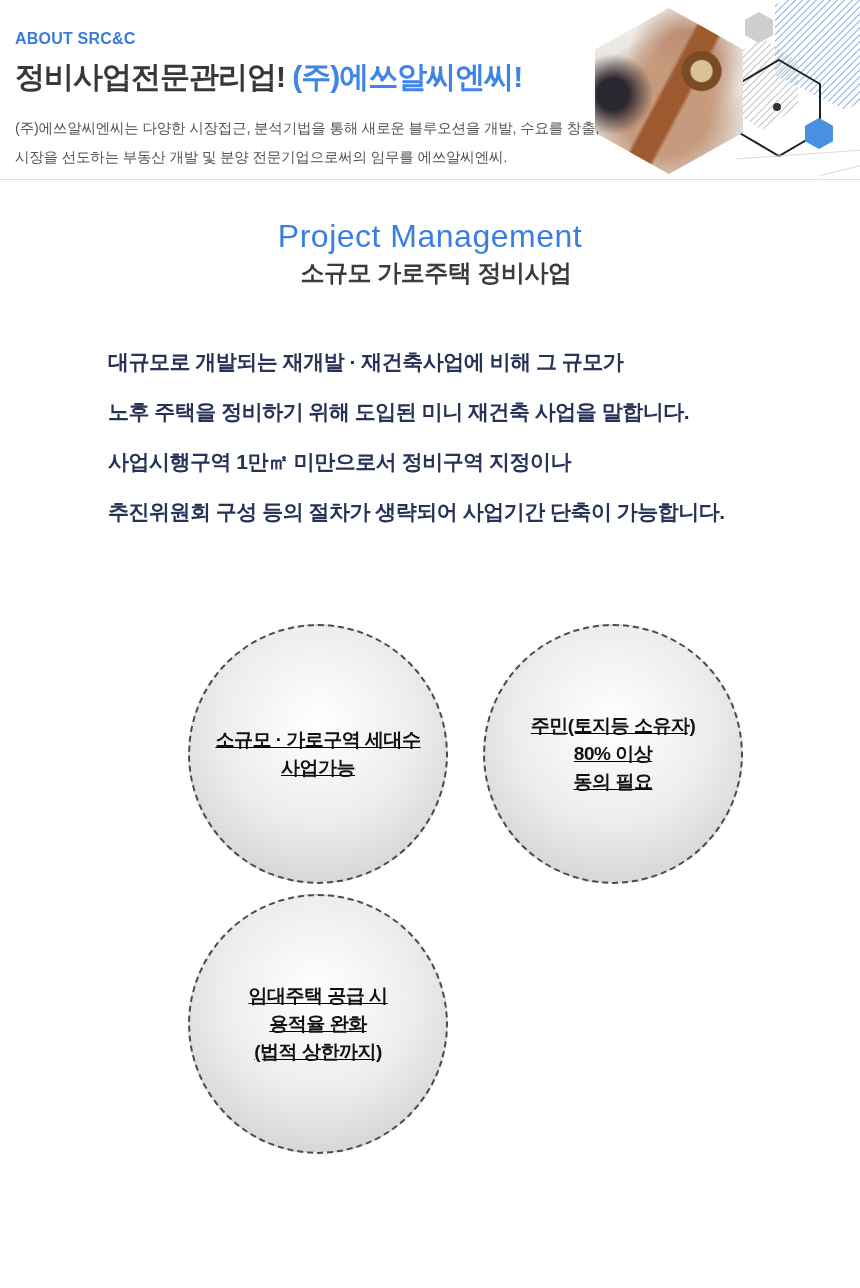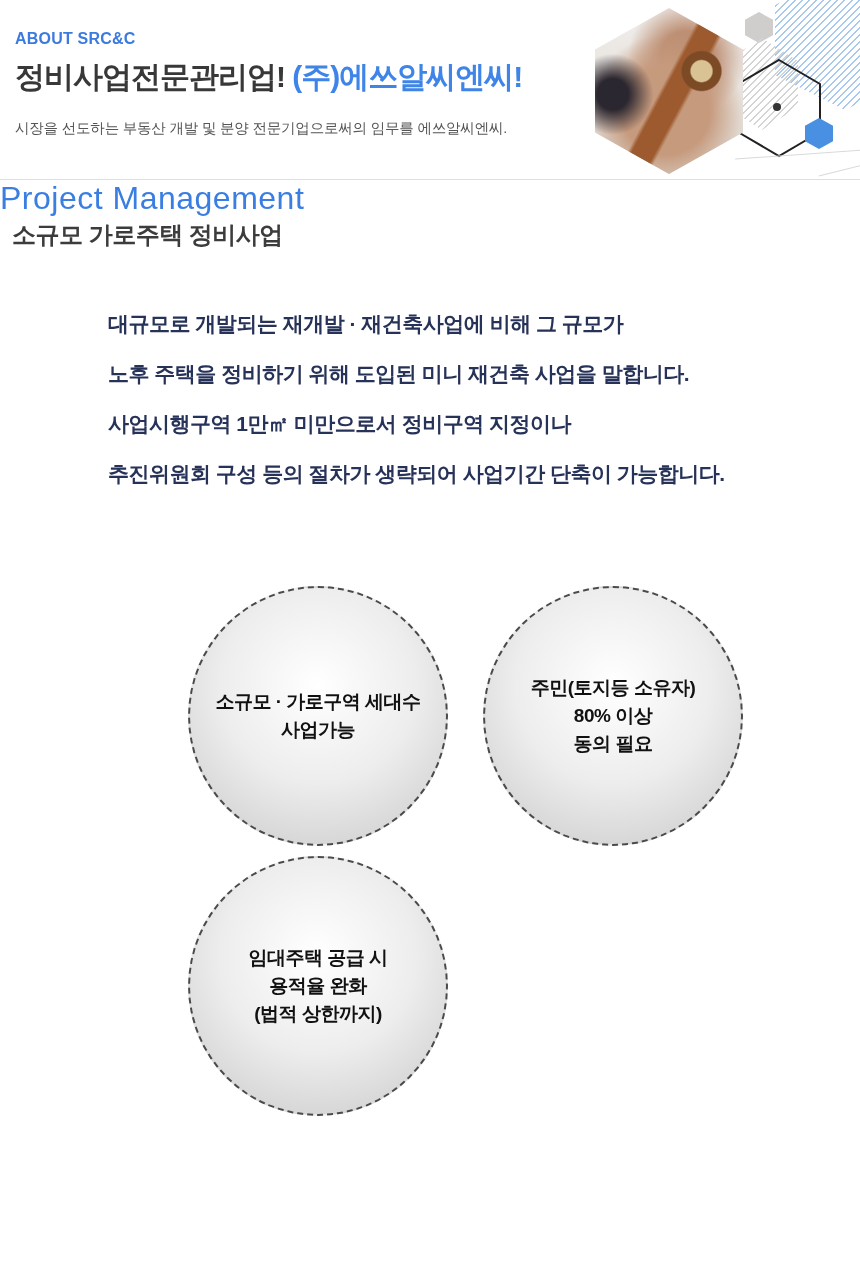--- a/index.html
+++ b/index.html
@@ -68,21 +68,21 @@
     background: repeating-linear-gradient(135deg, #d4d4d4 0 1.4px, rgba(0,0,0,0) 1.4px 5px);
   }
   .hex-outline-svg { position: absolute; left: 176px; top: 58px; width: 86px; height: 100px; }
   .hex-dot { position: absolute; left: 213px; top: 103px; width: 8px; height: 8px; border-radius: 50%; background: #333333; }
   .hex-blue-solid { left: 245px; top: 118px; width: 28px; height: 31px; background: #4a90e2; }
   .deco-line { position: absolute; height: 1px; background: #d9d9d9; }
   .deco-line-1 { left: 175px; top: 154px; width: 130px; transform: rotate(-4deg); }
   .deco-line-2 { left: 258px; top: 170px; width: 46px; transform: rotate(-14deg); }
 
   
-  .section-title { text-align: left; }
+  .section-title { text-align: center; margin-top: 38px; }
   .title-en {
     font-size: 32px;
     font-weight: 500;
     color: #3a7ee2;
     letter-spacing: 0.5px;
     line-height: 36px;
   }
   .title-ko {
     margin-top: 4px;
     font-size: 24px;
@@ -106,20 +106,21 @@
   }
 
   
   .features {
     margin: 100px 0 0 188px;
     width: 555px;
     display: grid;
     grid-template-columns: 260px 260px;
     column-gap: 35px;
     row-gap: 10px;
+    text-decoration: underline;
   }
   .circle {
     width: 260px; height: 260px;
     border-radius: 50%;
     border: 2px dashed #4a4a4a;
     background: radial-gradient(circle at 50% 38%, #ffffff 0%, #ededed 48%, #c7c7c7 100%);
     display: flex;
     flex-direction: column;
     justify-content: center;
     align-items: center;
@@ -136,20 +137,21 @@
   }
 </style>
 </head>
 <body>
 
 <div class="header">
   <div class="header-inner">
     <div class="eyebrow">ABOUT SRC&amp;C</div>
     <div class="main-title"><span>정비사업전문관리업! </span><span class="blue-part">(주)에쓰알씨엔씨!</span></div>
     <div class="header-desc">
+      <div>(주)에쓰알씨엔씨는 다양한 시장접근, 분석기법을 통해 새로운 블루오션을 개발, 수요를 창출,</div>
       <div>시장을 선도하는 부동산 개발 및 분양 전문기업으로써의 임무를 에쓰알씨엔씨.</div>
     </div>
   </div>
 
   <div class="hex-art">
     <div class="hex hex-striped-blue"></div>
     <div class="hex hex-gray-small"></div>
     <div class="hex hex-striped-gray"></div>
     <svg class="hex-outline-svg" viewBox="0 0 86 100">
       <polygon points="43,2 84,26 84,74 43,98 2,74 2,26" fill="none" stroke="#222222" stroke-width="2"></polygon>

